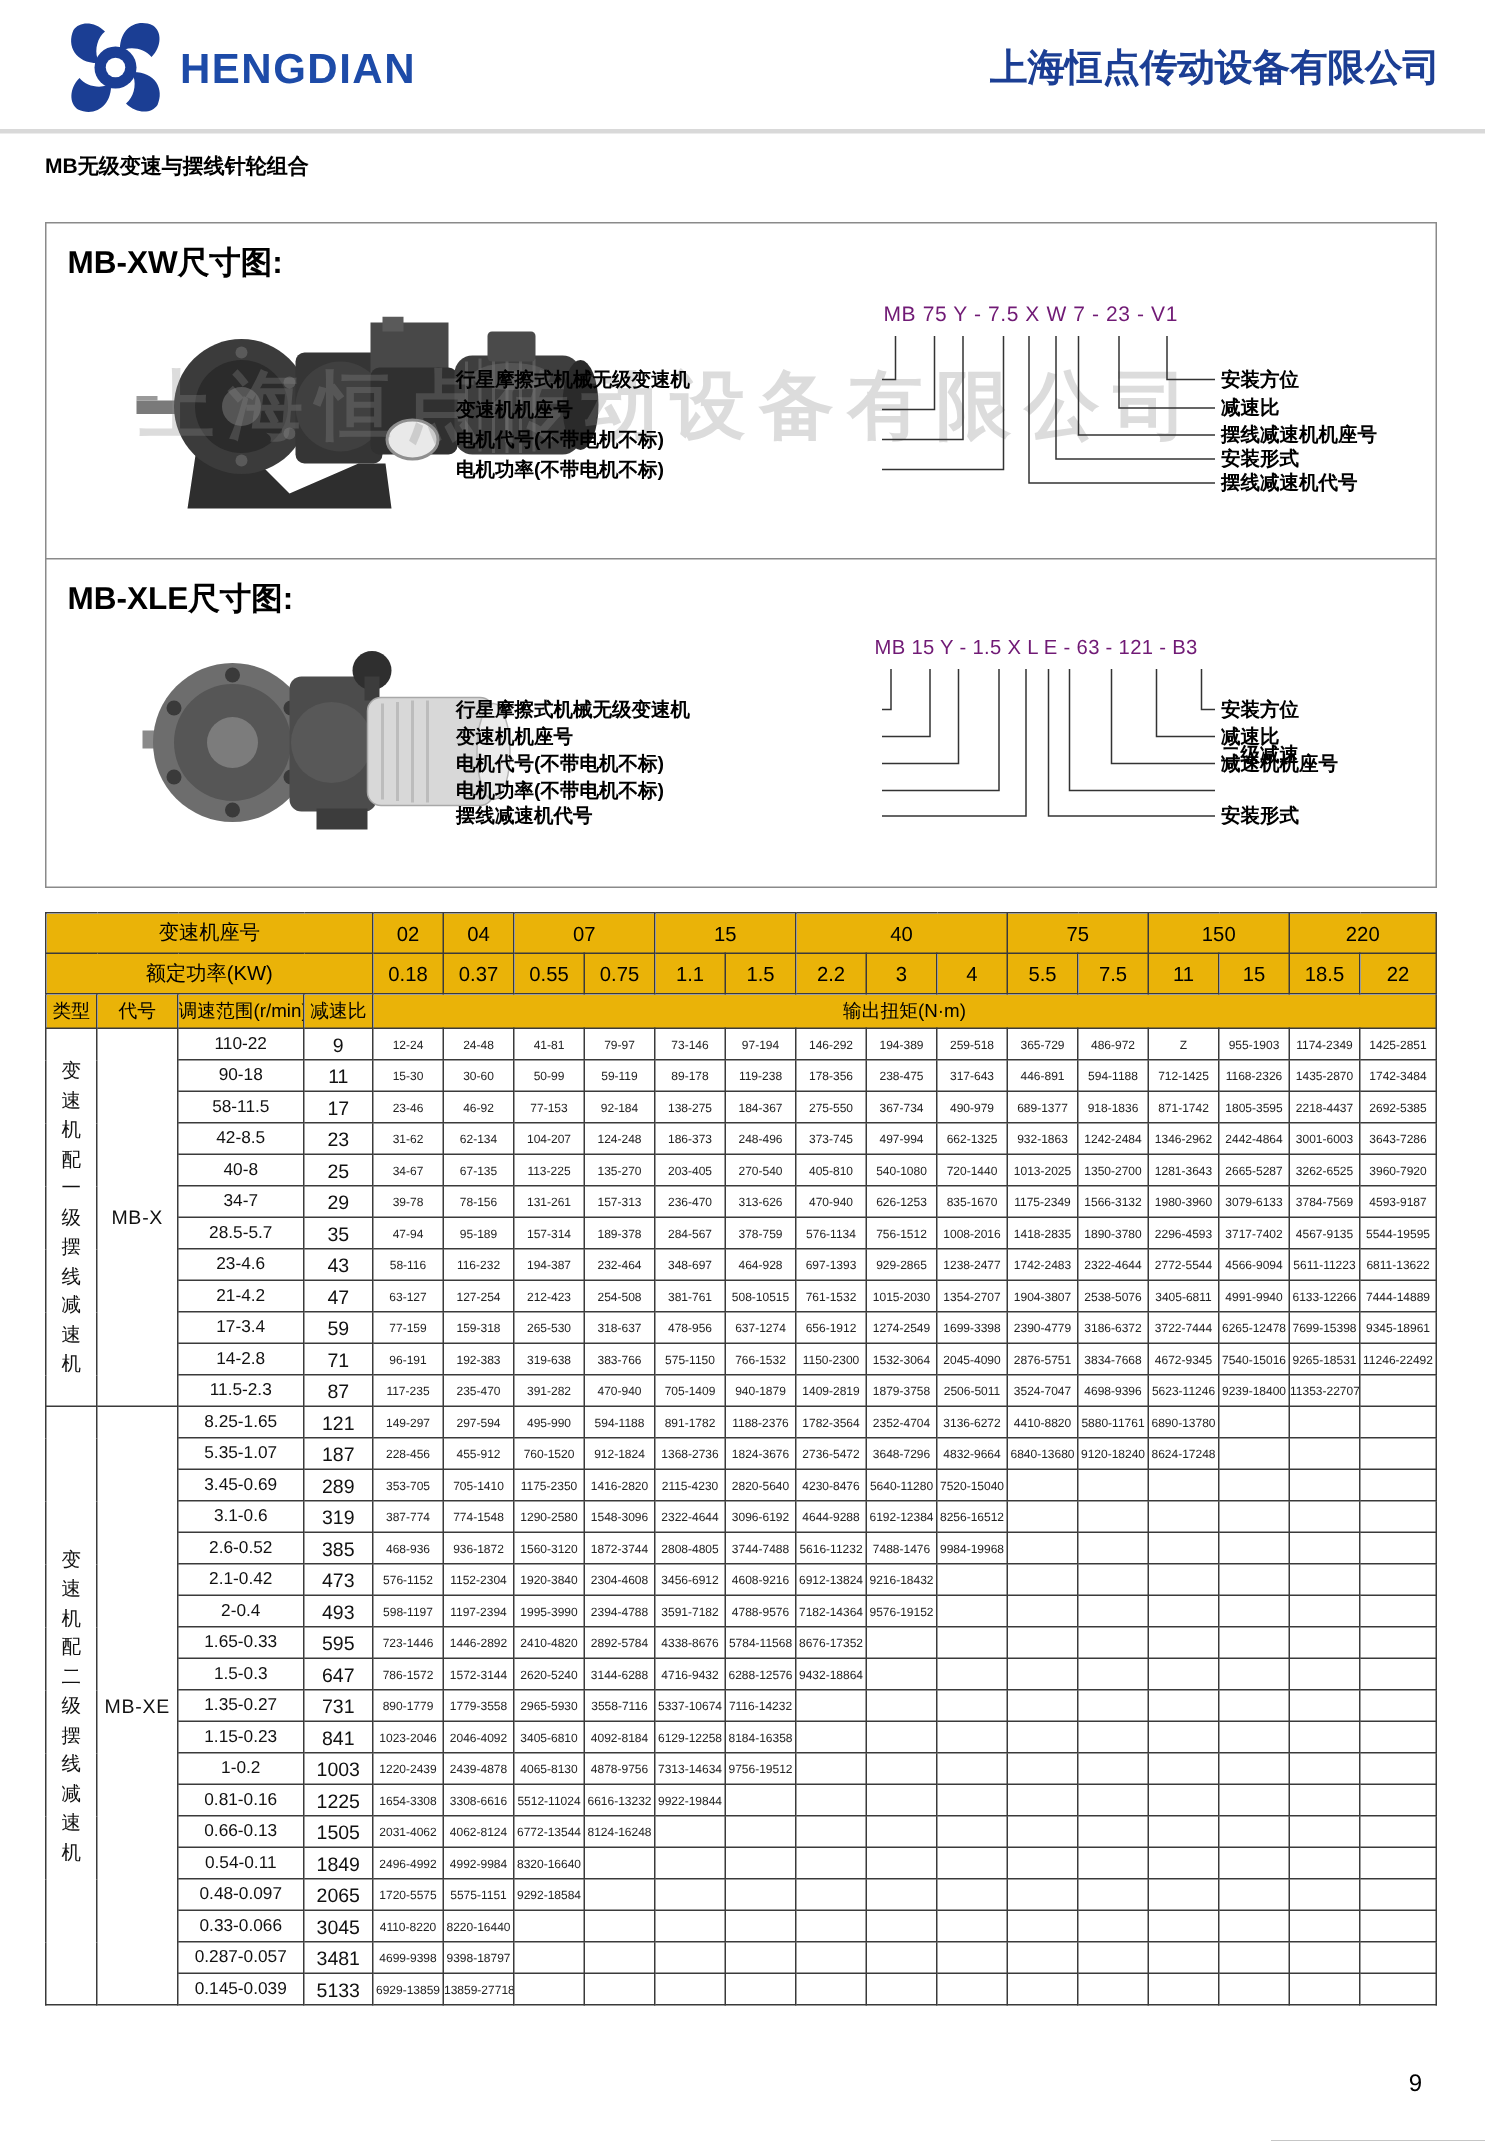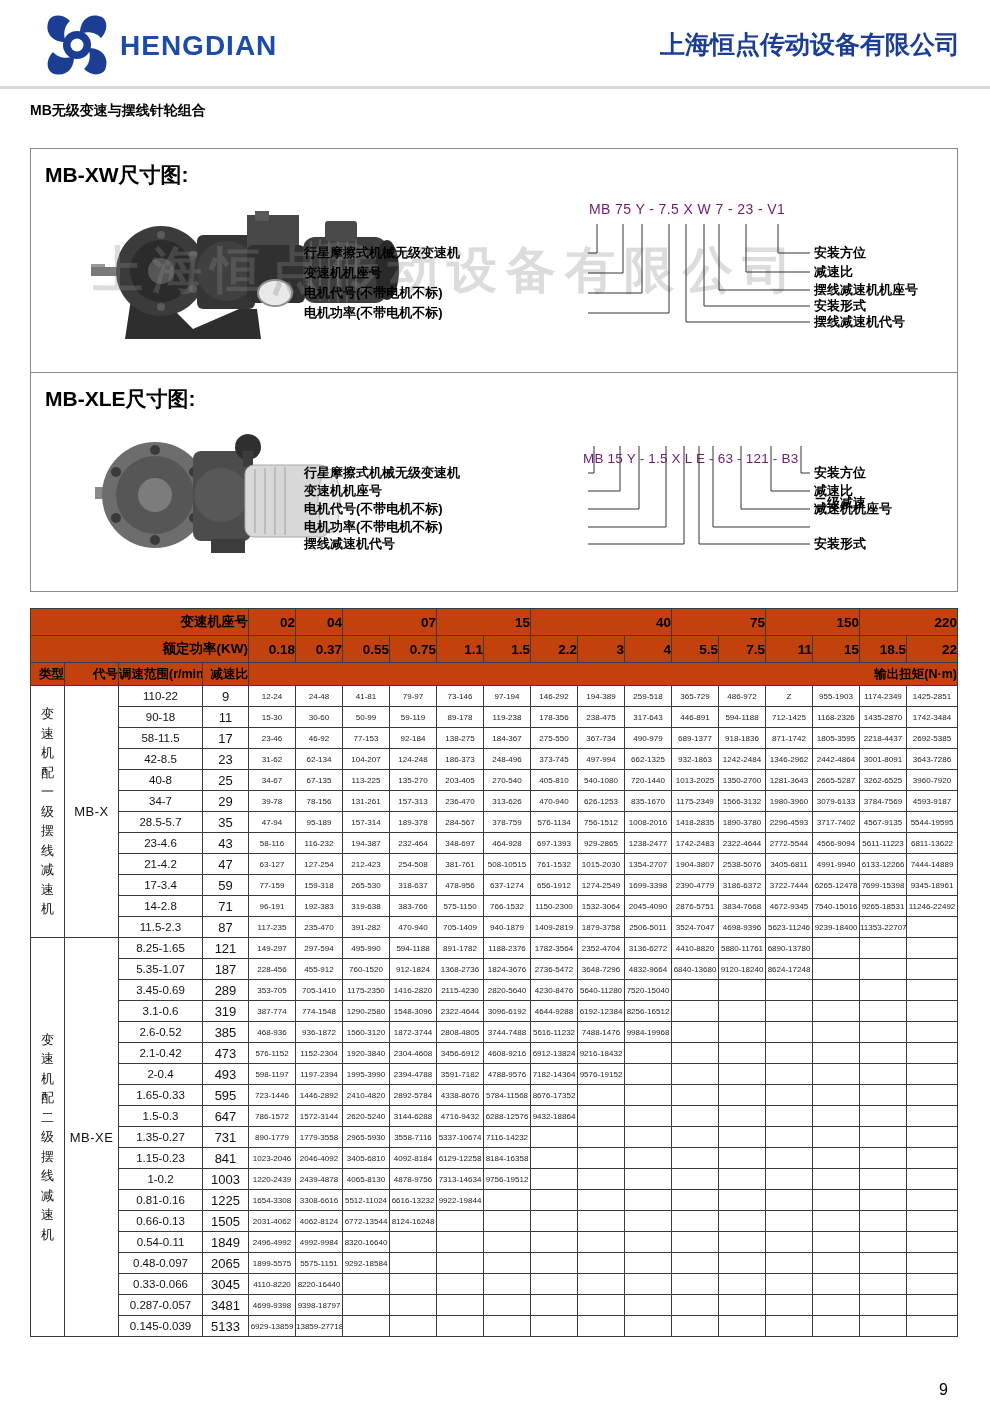--- a/index.html
+++ b/index.html
@@ -14,32 +14,32 @@
   .header-divider { position:absolute; left:0; top:86px; width:990px; height:3px; background:#d9d9d9; }
   .page-title { position:absolute; left:30px; top:102px; font-size:14px; font-weight:bold; color:#000; }
 
   
   .frame-box { position:absolute; left:30px; width:928px; border:1px solid #8a8a8a; background:#fff; }
   #box-xw { top:148px; height:225px; }
   #box-xle { top:372px; height:220px; }
   .section-title { position:absolute; left:14px; top:12px; font-size:21px; font-weight:bold; color:#000; }
   .model-code { position:absolute; font-weight:500; color:#701a75; white-space:nowrap; }
   #code-xw { left:558px; top:52px; font-size:14px; letter-spacing:0.4px; }
-  #code-xle { left:552px; top:51px; font-size:13.5px; letter-spacing:0.2px;margin-top:27px; }
+  #code-xle { left:552px; top:51px; font-size:13.5px; letter-spacing:0.2px; }
   .diagram-label { position:absolute; font-size:13px; font-weight:600; color:#000; white-space:nowrap; line-height:18px; }
   .diagram-label.left { text-align:left; width:280px; }
   .connector-svg { position:absolute; left:0; top:0; pointer-events:none; }
   .watermark { position:absolute; left:62px; top:88px; font-size:50px; letter-spacing:9px; color:rgba(140,140,140,0.30); white-space:nowrap; pointer-events:none; font-weight:bold; }
   .photo { position:absolute; }
 
   
   .spec-table-wrap { position:absolute; left:30px; top:608px; width:928px; }
   table.spec { width:928px; border-collapse:collapse; table-layout:fixed; }
   table.spec th, table.spec td { border:1px solid #3a3a3a; text-align:center; vertical-align:middle; overflow:hidden; white-space:nowrap; padding:0; }
-  table.spec thead th { background:#c2410c; font-weight:700; color:#000;text-align:right; }
+  table.spec thead th { background:#eab308; font-weight:400; color:#000; }
   tr.hrow1 th, tr.hrow2 th { height:27px; font-size:13.5px; }
   tr.hrow3 th { height:23px; font-size:12.5px; }
   th.small-h { font-size:10.5px; }
   tbody tr { height:21px; }
   td.type-cell { font-size:13px; background:#fff; }
   td.type-cell .vchar { display:block; line-height:19.5px; }
   td.code-cell { font-size:13px; letter-spacing:0.5px; }
   td.range-cell { font-size:11.5px; }
   td.ratio-cell { font-size:13px; }
   td.torque-cell { font-size:8px; color:#222; }
@@ -338,21 +338,21 @@
             <td class="torque-cell">124-248</td>
             <td class="torque-cell">186-373</td>
             <td class="torque-cell">248-496</td>
             <td class="torque-cell">373-745</td>
             <td class="torque-cell">497-994</td>
             <td class="torque-cell">662-1325</td>
             <td class="torque-cell">932-1863</td>
             <td class="torque-cell">1242-2484</td>
             <td class="torque-cell">1346-2962</td>
             <td class="torque-cell">2442-4864</td>
-            <td class="torque-cell">3001-8091</td>
+            <td class="torque-cell">3001-6003</td>
             <td class="torque-cell">3643-7286</td>
           </tr>
           <tr>
             <td class="range-cell">40-8</td>
             <td class="ratio-cell">25</td>
             <td class="torque-cell">34-67</td>
             <td class="torque-cell">67-135</td>
             <td class="torque-cell">113-225</td>
             <td class="torque-cell">135-270</td>
             <td class="torque-cell">203-405</td>
@@ -795,21 +795,21 @@
             <td class="torque-cell"></td>
             <td class="torque-cell"></td>
             <td class="torque-cell"></td>
             <td class="torque-cell"></td>
             <td class="torque-cell"></td>
             <td class="torque-cell"></td>
           </tr>
           <tr>
             <td class="range-cell">0.48-0.097</td>
             <td class="ratio-cell">2065</td>
-            <td class="torque-cell">1899-5575</td>
+            <td class="torque-cell">1720-5575</td>
             <td class="torque-cell">5575-1151</td>
             <td class="torque-cell">9292-18584</td>
             <td class="torque-cell"></td>
             <td class="torque-cell"></td>
             <td class="torque-cell"></td>
             <td class="torque-cell"></td>
             <td class="torque-cell"></td>
             <td class="torque-cell"></td>
             <td class="torque-cell"></td>
             <td class="torque-cell"></td>

